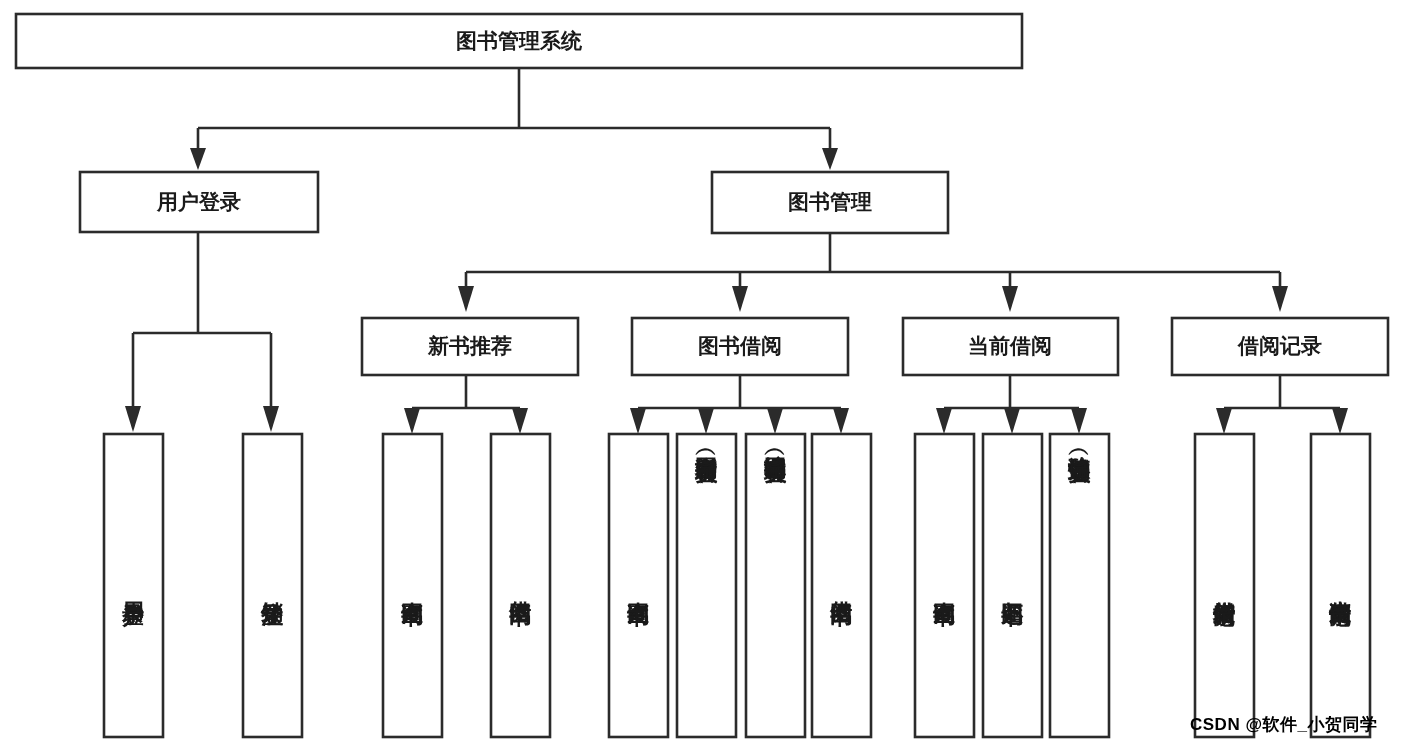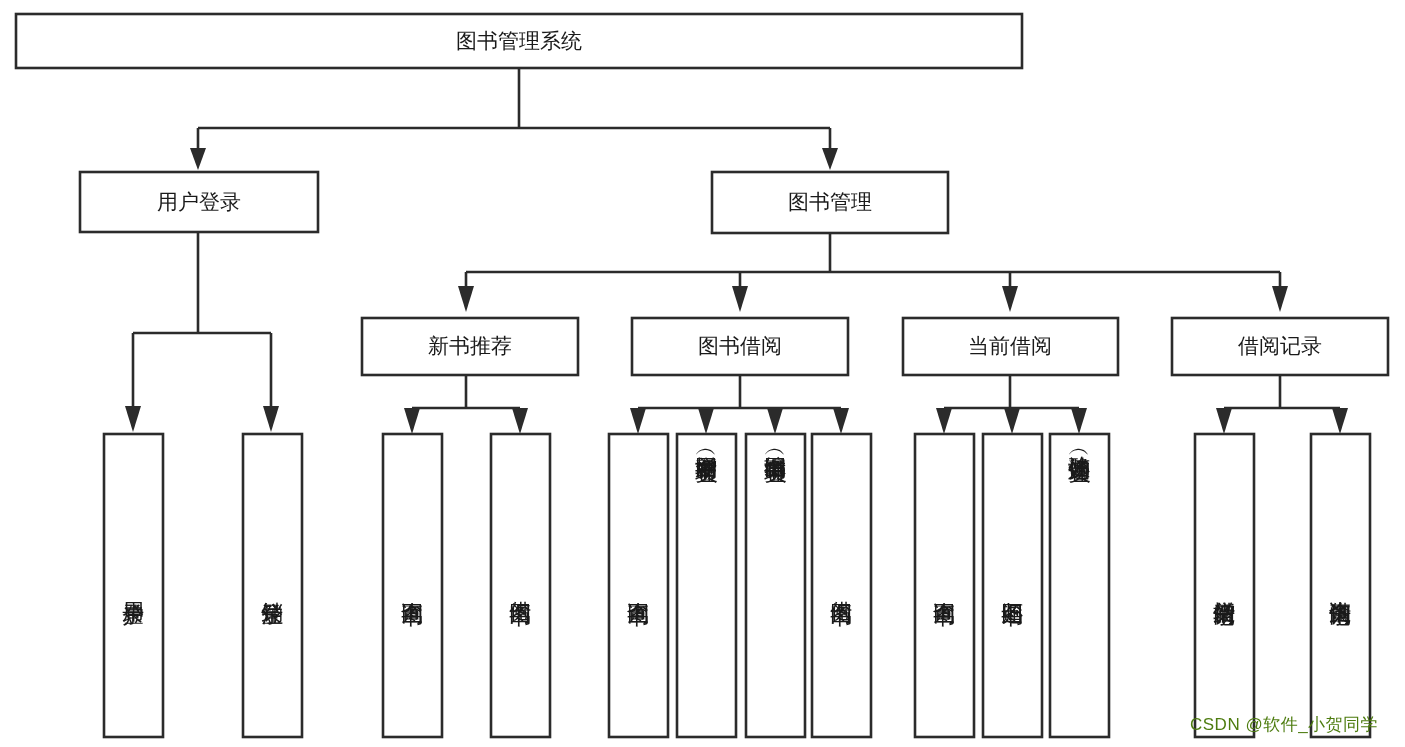--- a/index.html
+++ b/index.html
@@ -11,20 +11,21 @@
     width: 1405px;
     height: 747px;
     font-family: "Liberation Sans", "DejaVu Sans", sans-serif;
     overflow: hidden;
   }
   #diagram-root {
     position: relative;
     width: 1405px;
     height: 671px;
     background: #ffffff;
+    font-weight: bold;
   }
   svg#flow-svg {
     position: absolute;
     left: 0;
     top: 0;
     width: 1405px;
     height: 747px;
     display: block;
   }
   .node-box {
@@ -67,21 +68,21 @@
   }
   .node-label-v.top-anchor {
     justify-content: flex-start;
     padding-top: 4px;
     box-sizing: border-box;
   }
   .watermark {
     position: absolute;
     font-family: "Liberation Sans", "DejaVu Sans", sans-serif;
     font-size: 17px;
-    color: #4d7c0f;
+    color: #000000;
     white-space: nowrap;
     letter-spacing: 0.5px;
   }
 </style>
 </head>
 <body>
 
 <div id="diagram-root">
 
   <svg id="flow-svg" viewBox="0 0 1405 747" xmlns="http://www.w3.org/2000/svg">

